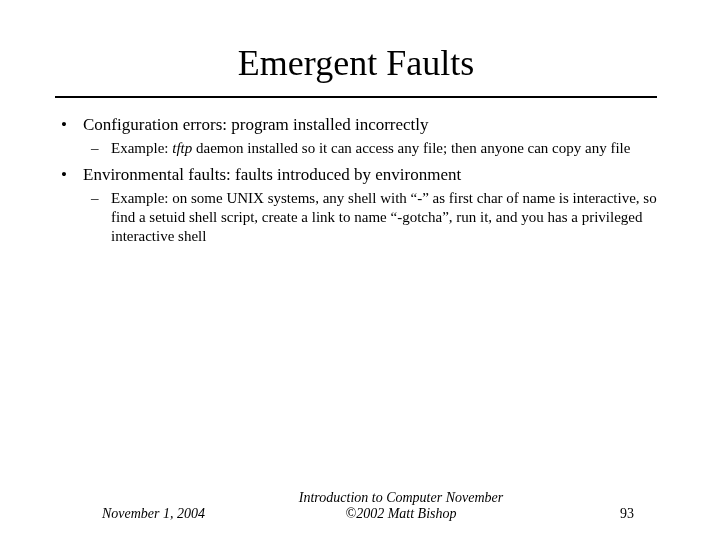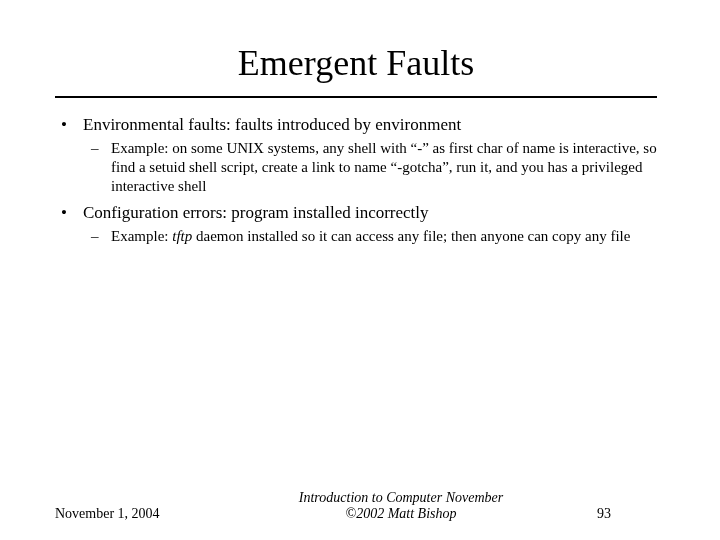--- a/index.html
+++ b/index.html
@@ -74,48 +74,48 @@
     font-size: 14px;
     display: flex;
     align-items: flex-end;
     justify-content: space-between;
   }
   .footer-center {
     text-align: center;
     flex: 1;
     font-style: italic;
   }
-  .footer-left { flex: 0 0 auto; width: 150px; text-align: left; }
-  .footer-right { flex: 0 0 auto; width: 60px; text-align: left; }
+  .footer-left { flex: 0 0 auto; width: 150px; text-align: right; font-style: italic; }
+  .footer-right { flex: 0 0 auto; width: 60px; text-align: center; }
 </style>
 </head>
 <body>
 
 <div class="slide">
 
   <h1 class="title">Emergent Faults</h1>
   <hr class="rule">
 
   <div class="content">
     <ul class="level1">
 
       <li>
-        <span>Environmental faults: faults introduced by environment</span>
+        <span>Configuration errors: program installed incorrectly</span>
         <ul class="level2">
           <li>
-            <span></span><span class="italic"></span><span>Example: on some UNIX systems, any shell with “-” as first char of name is interactive, so find a setuid shell script, create a link to name “-gotcha”, run it, and you has a privileged interactive shell</span>
+            <span>Example: </span><span class="italic">tftp</span><span> daemon installed so it can access any file; then anyone can copy any file</span>
           </li>
         </ul>
       </li>
 
       <li>
-        <span>Configuration errors: program installed incorrectly</span>
+        <span>Environmental faults: faults introduced by environment</span>
         <ul class="level2">
           <li>
-            <span>Example: </span><span class="italic">tftp</span><span> daemon installed so it can access any file; then anyone can copy any file</span>
+            <span></span><span class="italic"></span><span>Example: on some UNIX systems, any shell with “-” as first char of name is interactive, so find a setuid shell script, create a link to name “-gotcha”, run it, and you has a privileged interactive shell</span>
           </li>
         </ul>
       </li>
 
     </ul>
   </div>
 
   <div class="footer">
     <div class="footer-left">November 1, 2004</div>
     <div class="footer-center">

